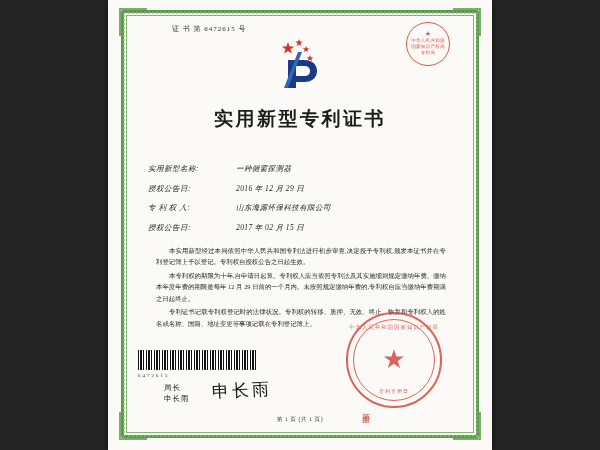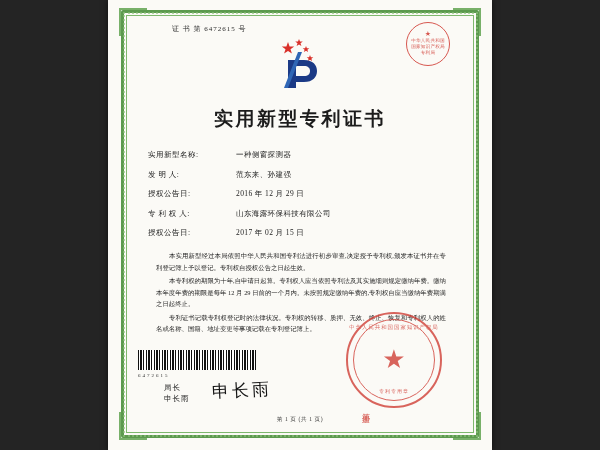--- a/index.html
+++ b/index.html
@@ -123,23 +123,24 @@
   .title {
     text-align: center;
     font-size: 19px;
     font-weight: bold;
     letter-spacing: 2.5px;
     color: #1c1c1c;
     margin-top: 16px;
     font-family: "DejaVu Sans", sans-serif;
   }
   .fields {
-    margin: 18px 0 0 14px;
+    margin: 32px 0 0 14px;
     font-size: 7.5px;
     color: #222;
+    font-style: italic;
   }
   .field-row {
     display: flex;
     align-items: baseline;
     margin-bottom: 9.5px;
     white-space: nowrap;
   }
   .field-label {
     width: 88px;
     letter-spacing: 0.5px;
@@ -308,24 +309,20 @@
       </div>
 
       <div class="title">实用新型专利证书</div>
 
       <div class="fields">
         <div class="field-row">
           <span class="field-label">实用新型名称:</span>
           <span class="field-value">一种侧窗探测器</span>
         </div>
         <div class="field-row">
-          <span class="field-label">发 明 人:</span>
-          <span class="field-value">范东来、孙建强</span>
-        </div>
-        <div class="field-row">
           <span class="field-label">授权公告日:</span>
           <span class="field-value">2016 年 12 月 29 日</span>
         </div>
         <div class="field-row">
           <span class="field-label">专 利 权 人:</span>
           <span class="field-value">山东海露环保科技有限公司</span>
         </div>
         <div class="field-row">
           <span class="field-label">授权公告日:</span>
           <span class="field-value">2017 年 02 月 15 日</span>

